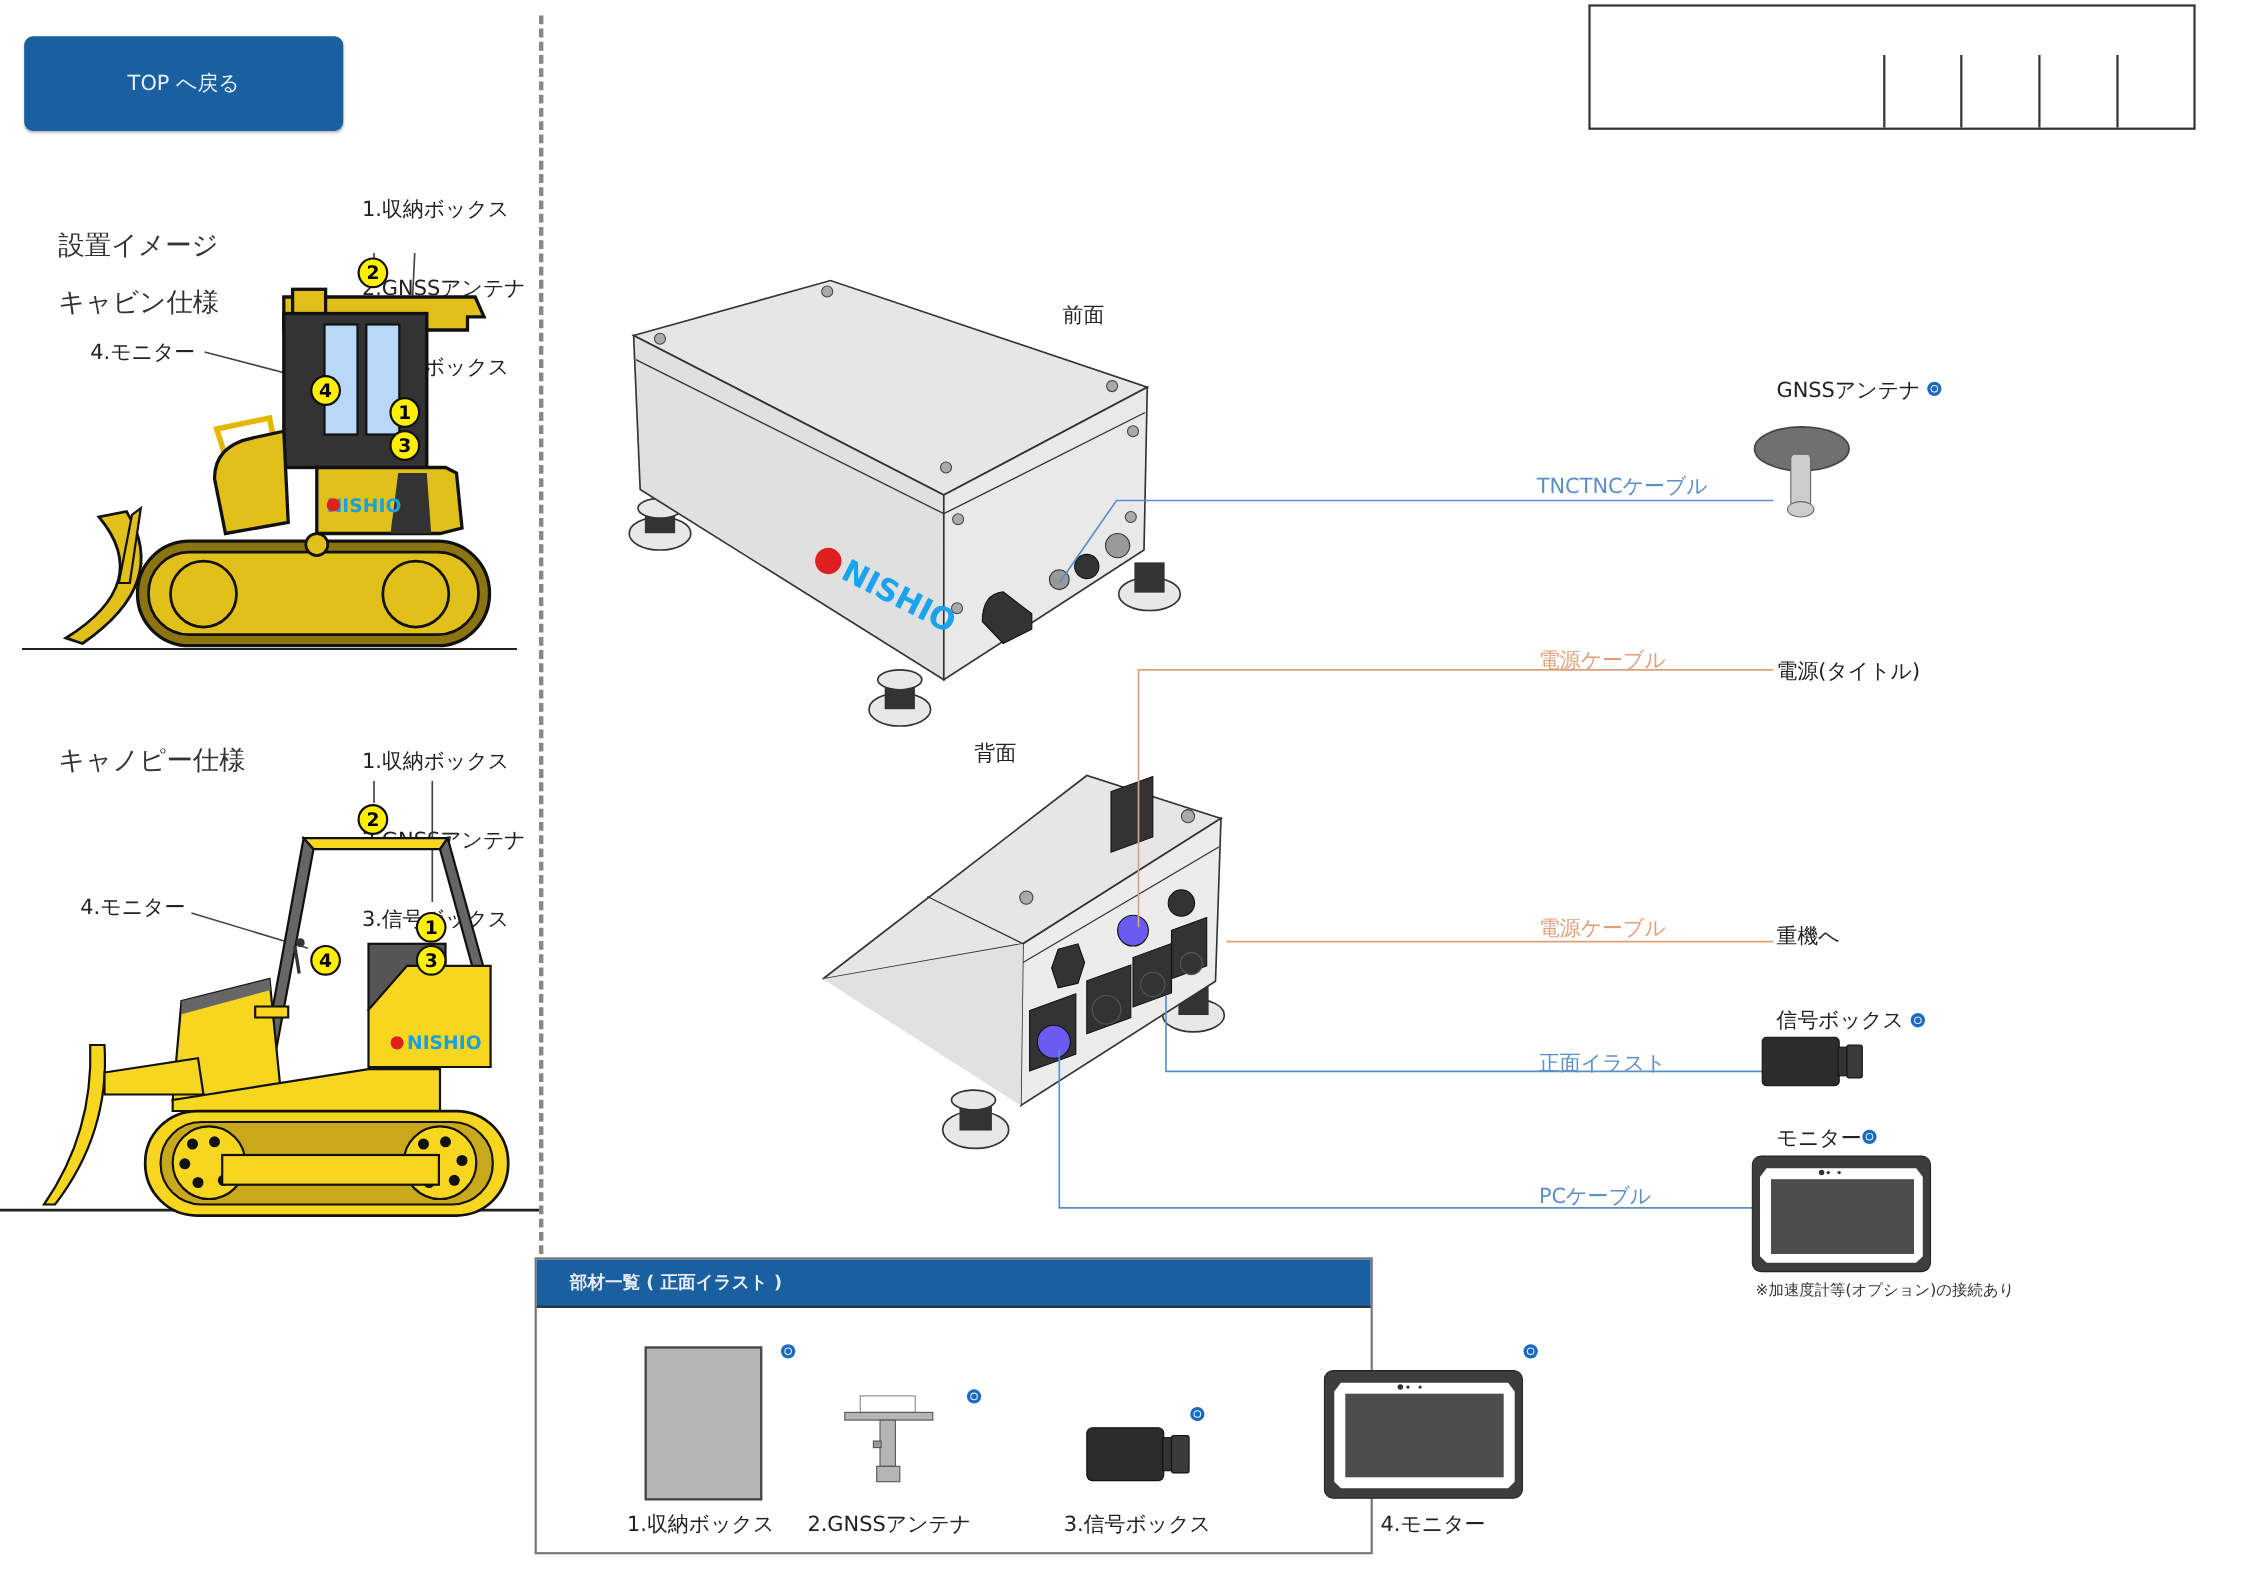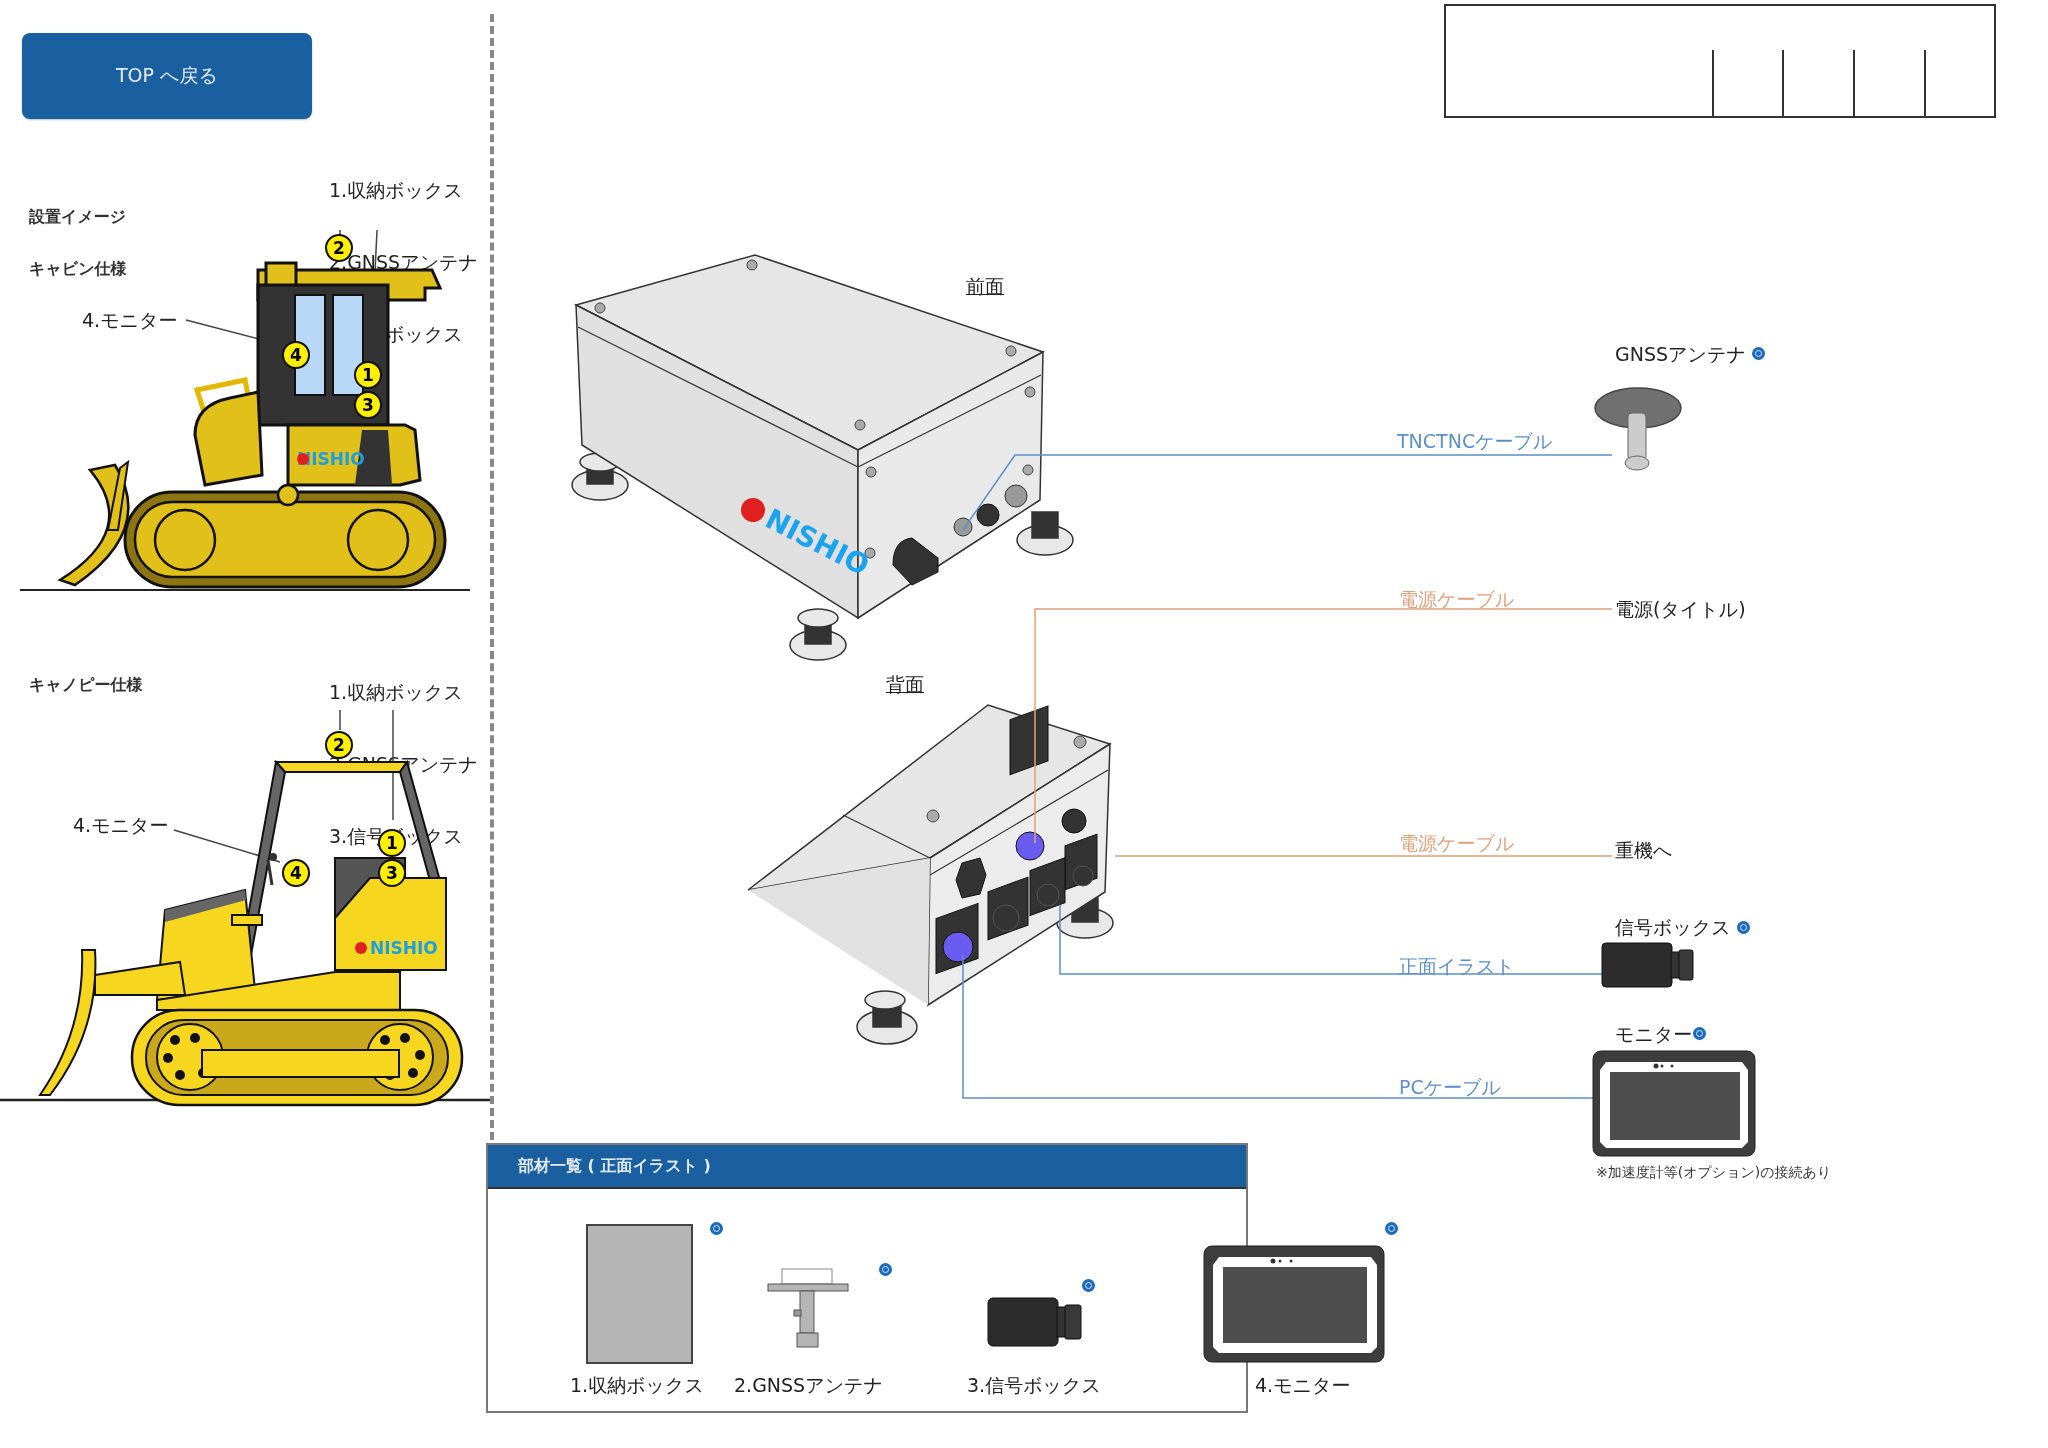--- a/index.html
+++ b/index.html
@@ -3,27 +3,27 @@
 <meta charset="utf-8">
 <style>
   html, body { margin:0; padding:0; background:#ffffff; }
   body { width:2048px; height:1448px; position:relative; overflow:hidden;
          font-family:"DejaVu Sans","Liberation Sans",sans-serif; color:#222; }
   .abs { position:absolute; }
   .top-btn { left:22px; top:33px; width:290px; height:86px; background:#1a5fa0; border-radius:8px;
              color:#e8eef6; font-size:19px; display:flex; align-items:center; justify-content:center; cursor:pointer;
              box-shadow:0 1px 2px rgba(0,0,0,0.25); }
   .divider { left:490px; top:14px; width:0; height:1150px; border-left:4px dashed #888; }
-  .section-title { font-weight:bold; font-size:16px; color:#333; }
+  .section-title { font-weight:normal; font-size:24px; color:#333;margin-left:24px; }
   .callout { font-size:19px; color:#222; line-height:24px; white-space:pre; }
   .title-block { left:1444px; top:4px; width:552px; height:114px; border:2px solid #333; box-sizing:border-box; background:#fff; }
   .tb-head { position:absolute; left:0; top:0; right:0; height:44px; background:#1a5fa0; color:#e6edf6; font-size:14px; font-weight:bold; }
   .tb-head span { position:absolute; top:13px; }
   .tb-cell { position:absolute; top:44px; bottom:0; border-left:2px solid #333; }
-  .view-label { font-size:19px; color:#222;text-decoration:underline; }
+  .view-label { font-size:19px; color:#222; }
   .cable-label { font-size:19px; }
   .device-label { font-size:19px; color:#222;margin-left:16px; }
   .zoom-icon { width:13px; height:13px; border-radius:50%; background:#1a6ac0; position:absolute; cursor:pointer; }
   .zoom-icon::after { content:""; position:absolute; left:3px; top:3px; width:5px; height:5px; border:1.5px solid #dbe8f7; border-radius:50%; }
   .parts-panel { left:486px; top:1143px; width:762px; height:270px; border:2px solid #777; box-sizing:border-box; background:#fff; }
   .parts-head { position:absolute; left:0; top:0; right:0; height:42px; background:#1a5fa0; color:#e6edf6; font-weight:bold; font-size:16px; border-bottom:2px solid #333; }
   .parts-head span { position:absolute; left:30px; top:11px; }
   .part-label { position:absolute; font-size:19px; color:#222; white-space:nowrap; }
   .note { font-size:14px; color:#333; }
 </style>

